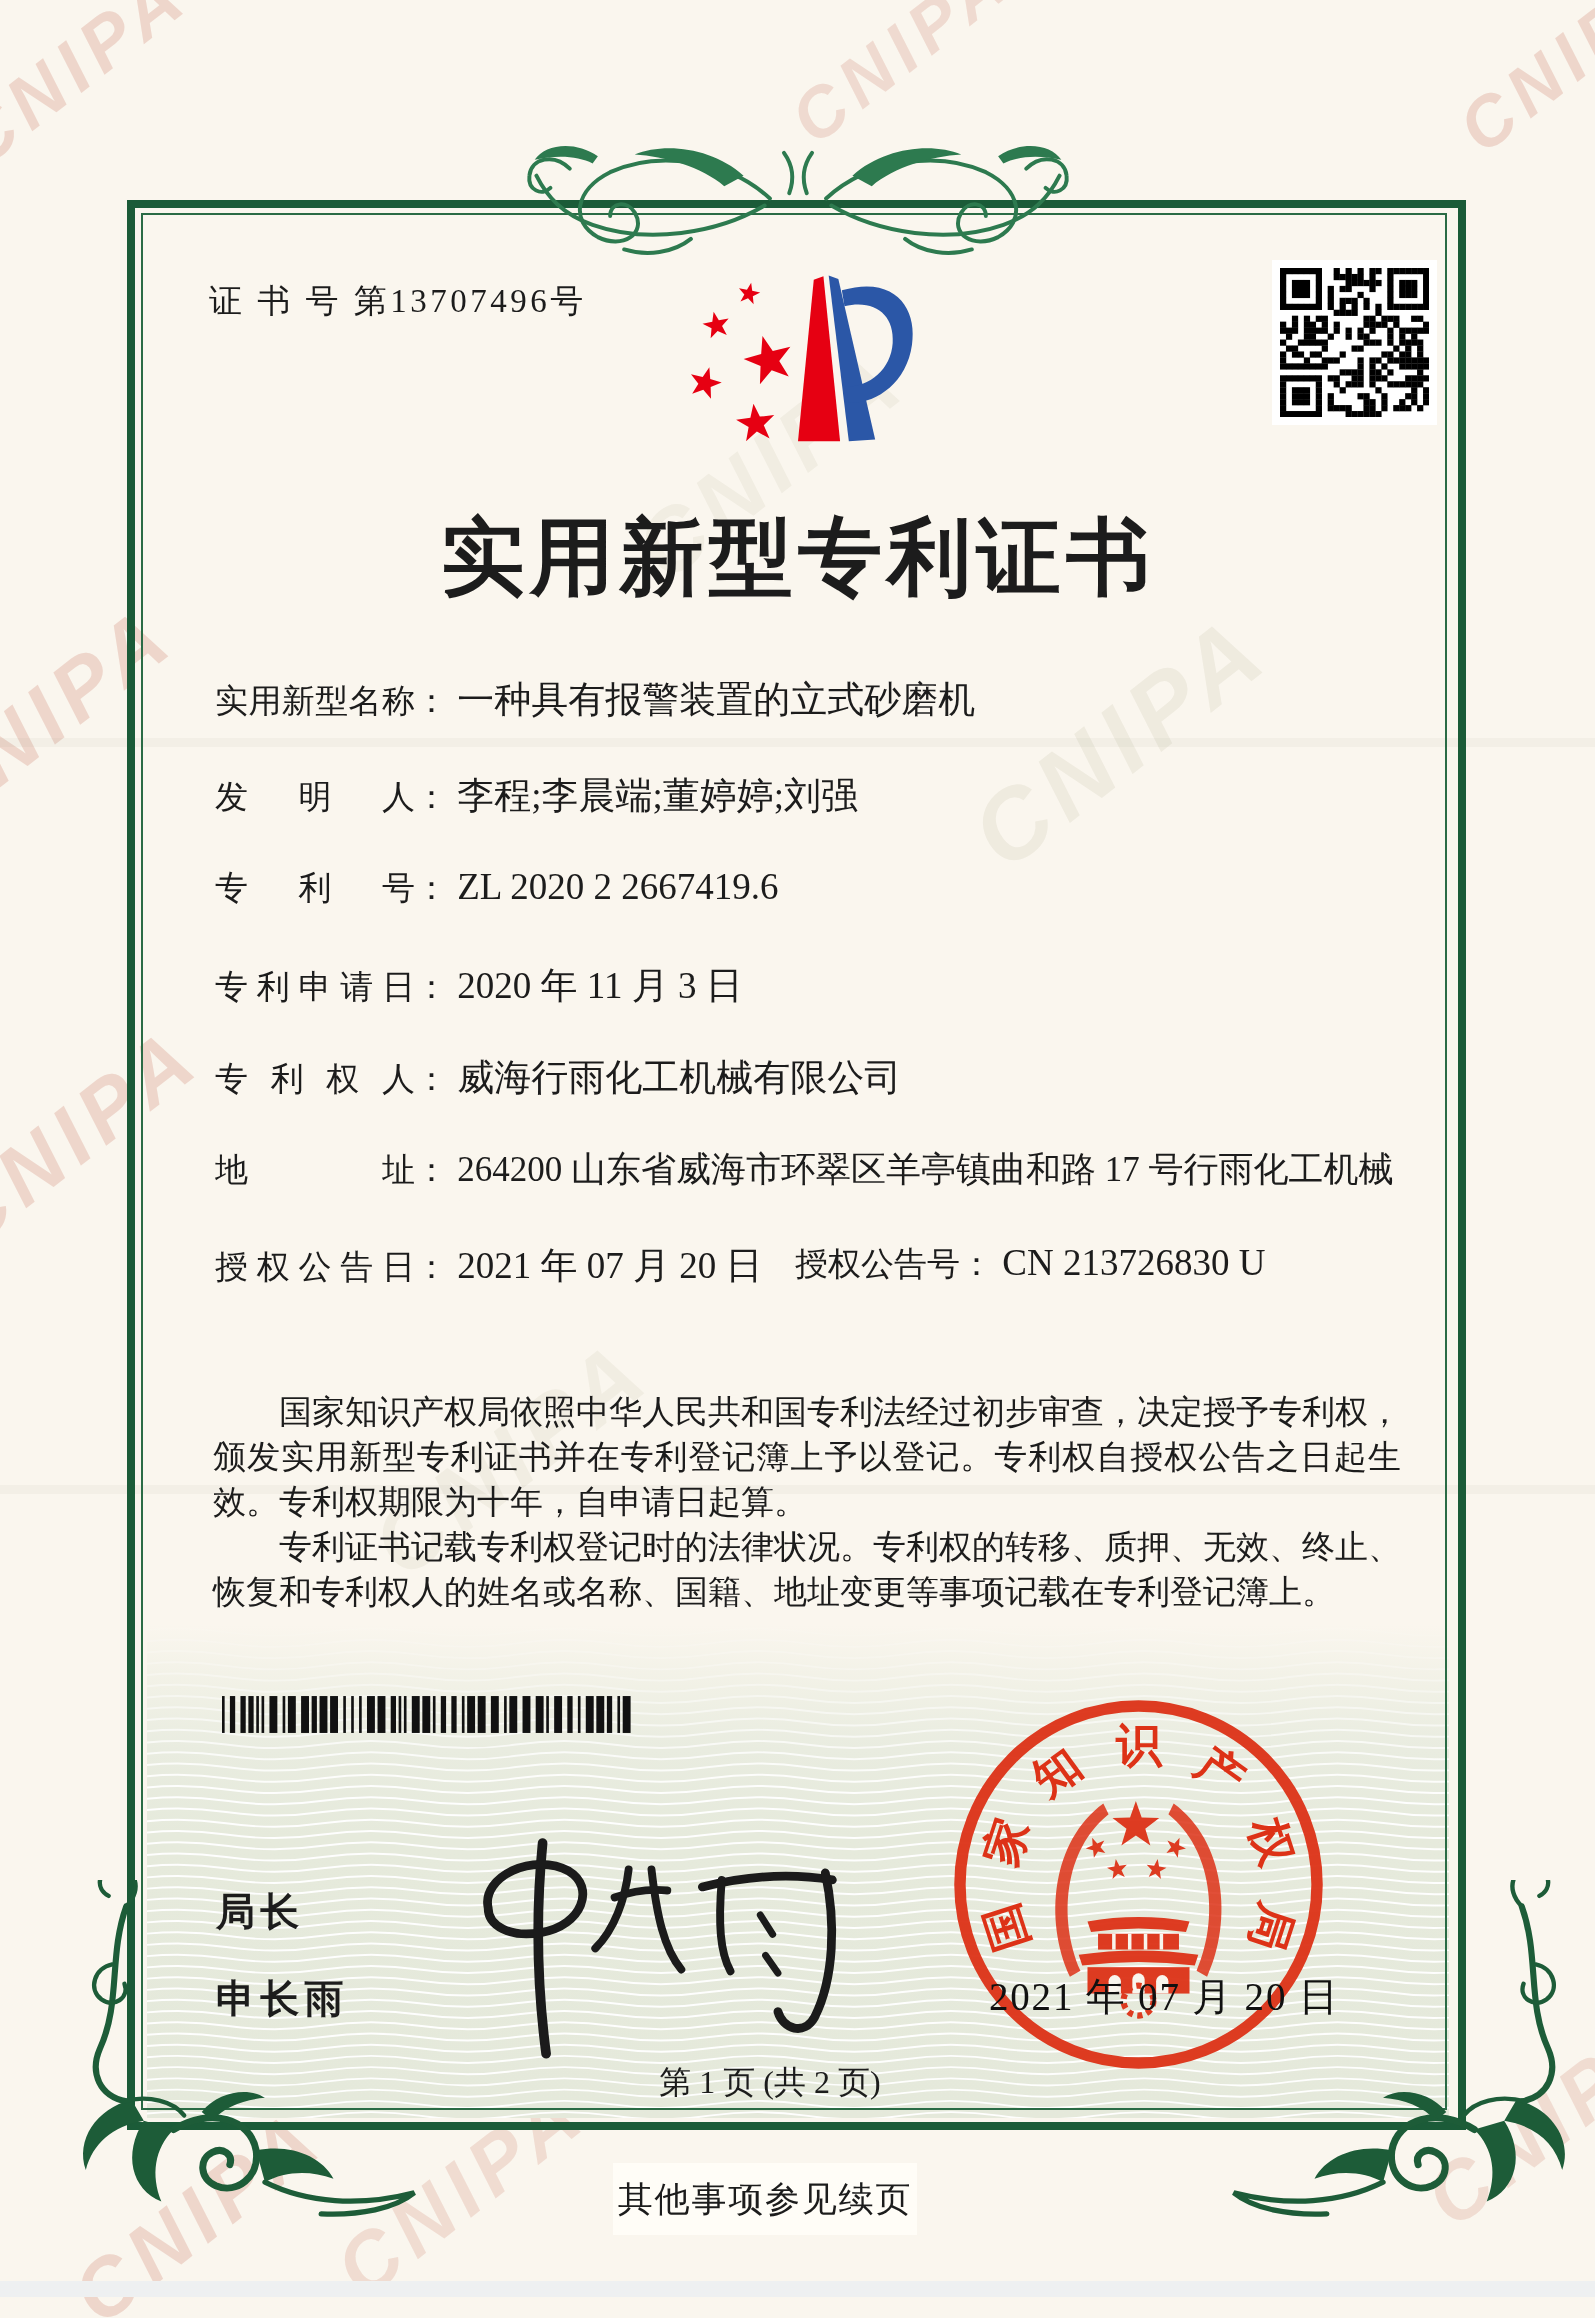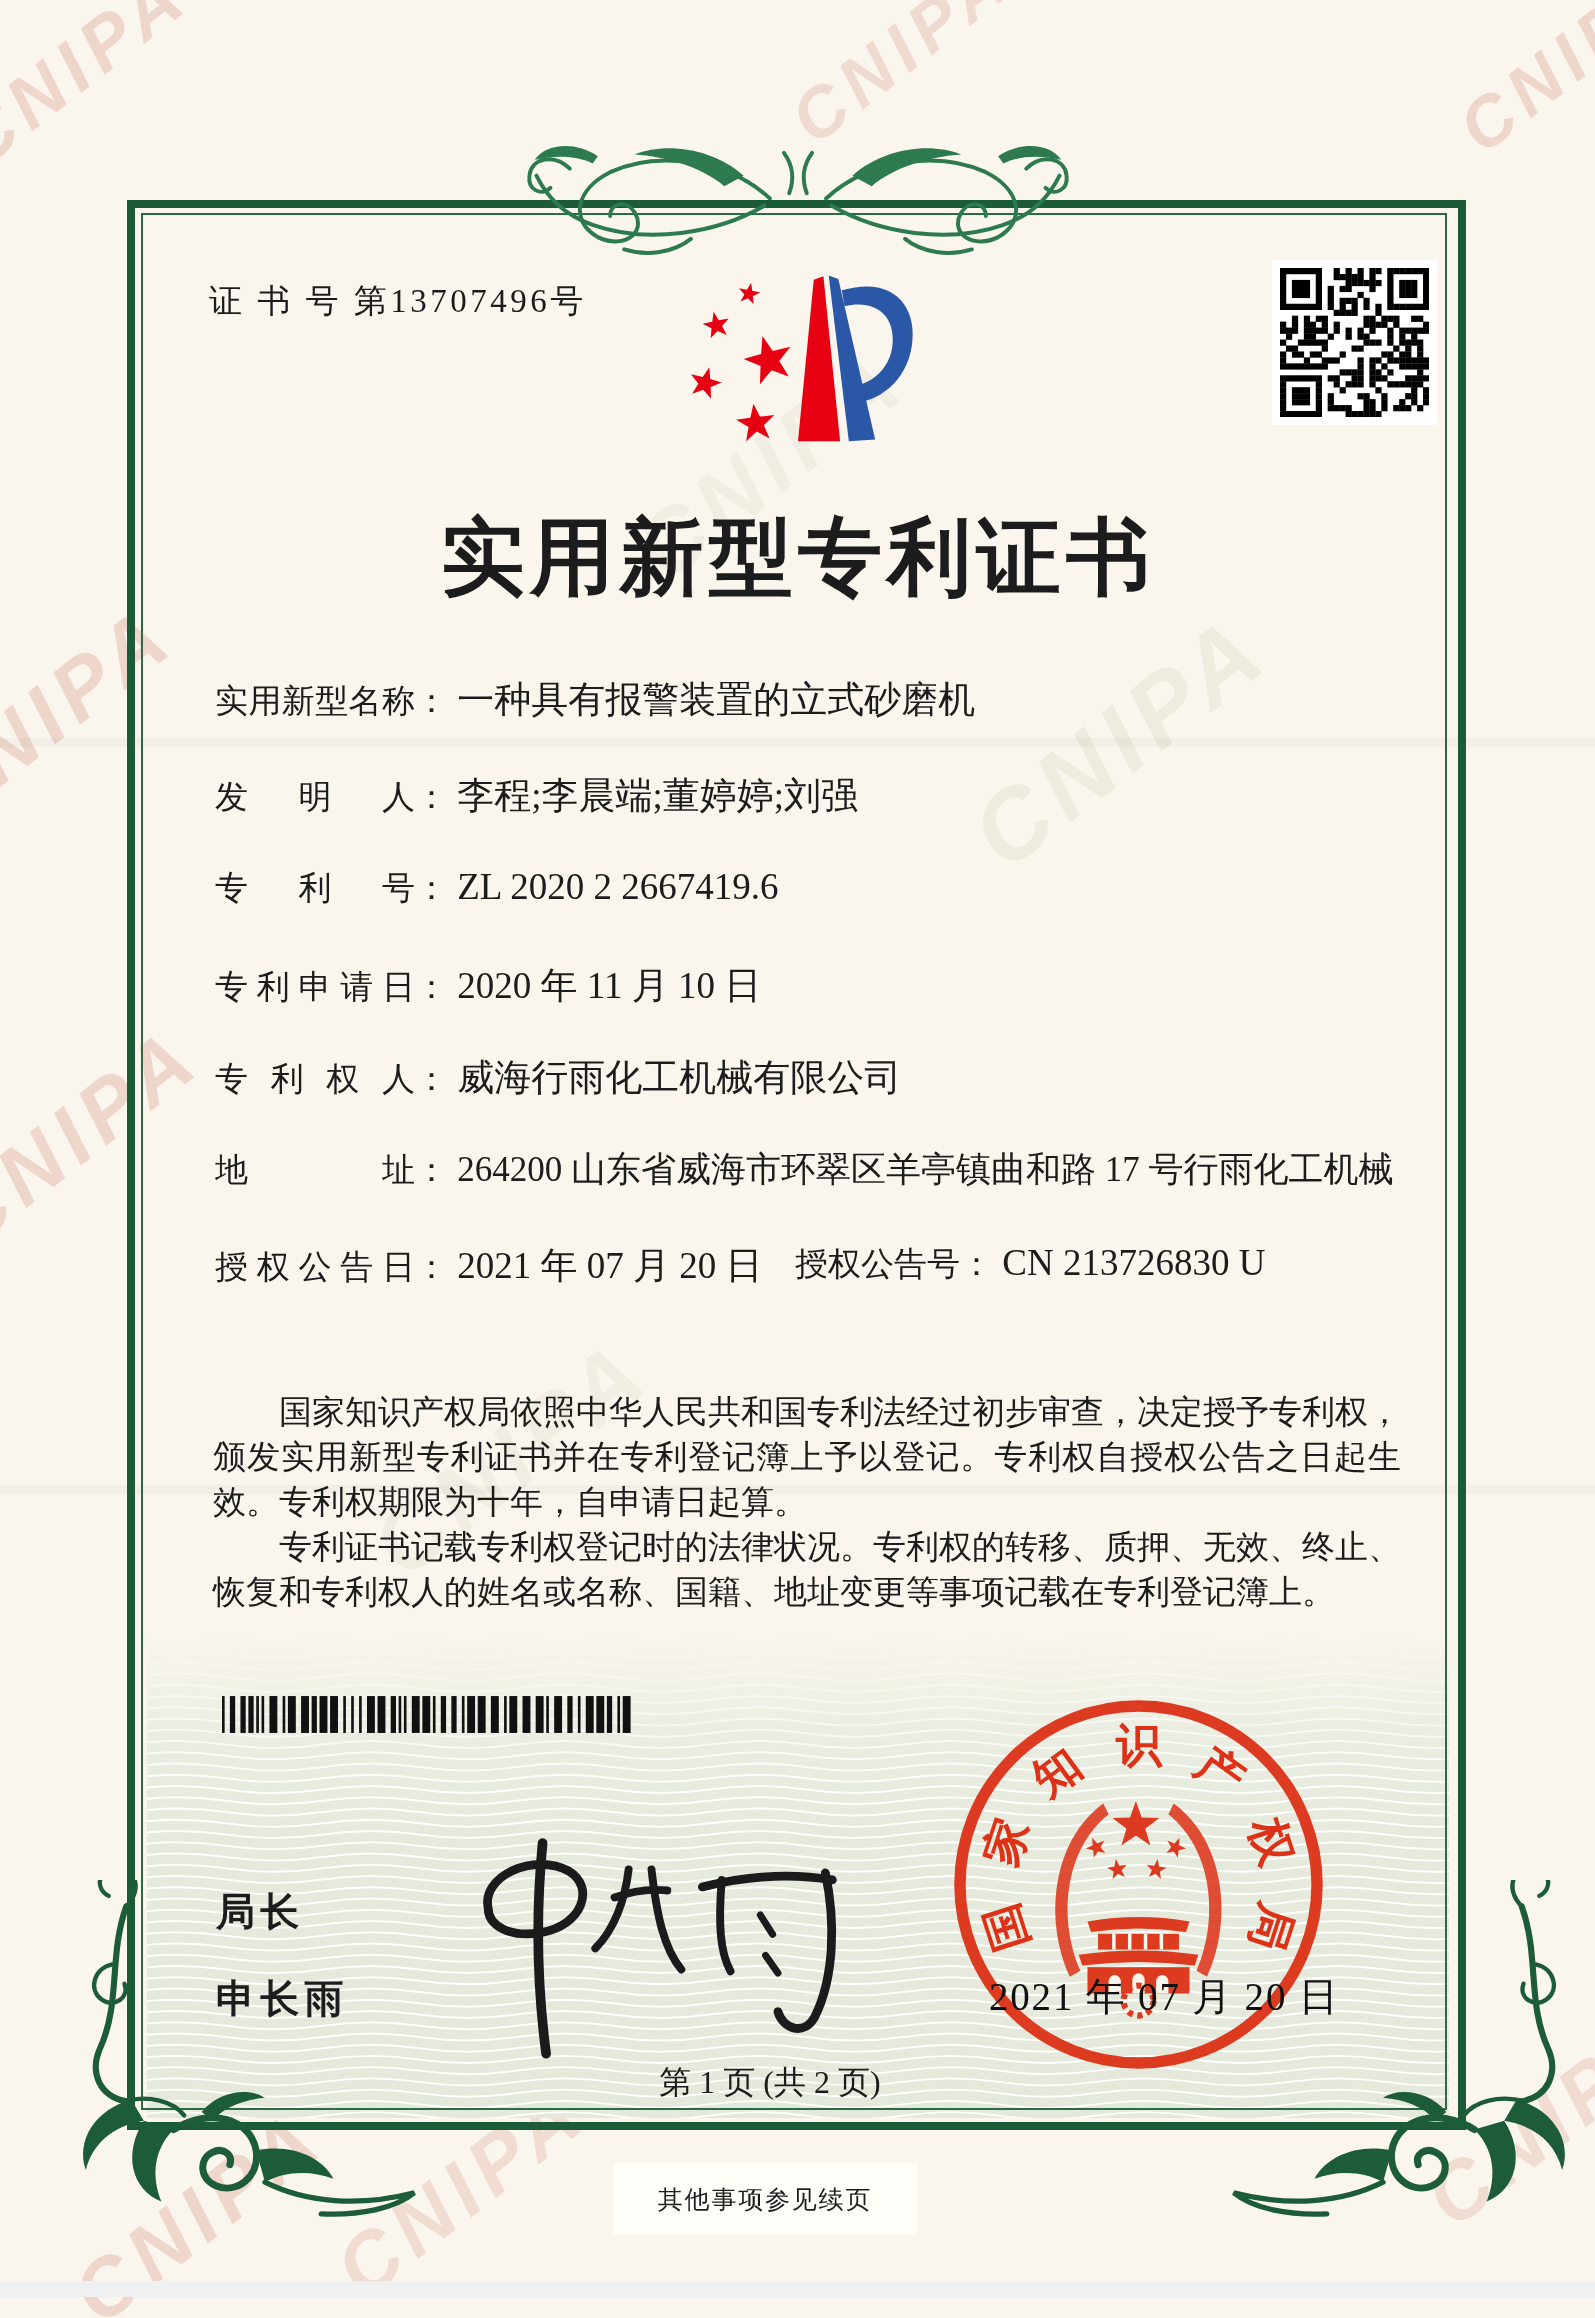--- a/index.html
+++ b/index.html
@@ -62,21 +62,21 @@
   .signer-name{position:absolute;left:216px;top:1972px;font-size:39px;letter-spacing:5.3px;z-index:4;
     font-family:"Liberation Sans","DejaVu Sans",sans-serif;font-weight:bold;}
   .signature{position:absolute;left:439px;top:1792px;z-index:5;}
   .seal{position:absolute;left:945px;top:1691px;z-index:5;opacity:.95;}
   .seal-char{position:absolute;font-size:46px;font-weight:bold;color:#dd3217;z-index:5;
     font-family:"Liberation Serif","DejaVu Serif",serif;}
   .seal-date{position:absolute;left:989px;top:1970px;font-size:39px;letter-spacing:1.8px;z-index:6;color:#111;}
   .footer-page{position:absolute;left:537px;width:466px;top:2061px;text-align:center;font-size:32px;z-index:4;}
   .note-box{position:absolute;left:613px;top:2163px;width:304px;height:72px;background:#fffdf7;
     z-index:4;display:flex;align-items:center;justify-content:center;}
-  .note-box span{font-size:25px;letter-spacing:1.8px;}
+  .note-box span{font-size:35px;letter-spacing:1.8px;}
   .scan-band{position:absolute;left:0;top:2281px;width:1596px;height:16px;background:#eef0f1;z-index:3;}
   .crease{position:absolute;left:0;width:1596px;height:8.8px;background:rgba(120,110,95,0.05);z-index:1;}
   .ornament-top{position:absolute;left:517px;top:123px;z-index:3;}
   .corner{position:absolute;z-index:3;}
   .corner.bl{left:70px;top:1880px;}
   .corner.br{left:1174px;top:1880px;transform:scaleX(-1);}
 </style>
 </head>
 <body>
 
@@ -546,21 +546,21 @@
   <div class="frow r2">
     <span class="flabel">发明人</span><span class="fcolon">：</span>
     <span class="fvalue">李程;李晨端;董婷婷;刘强</span>
   </div>
   <div class="frow r3">
     <span class="flabel">专利号</span><span class="fcolon">：</span>
     <span class="fvalue">ZL 2020 2 2667419.6</span>
   </div>
   <div class="frow r4">
     <span class="flabel">专利申请日</span><span class="fcolon">：</span>
-    <span class="fvalue">2020 年 11 月 10 日</span>
+    <span class="fvalue">2020 年 11 月 3 日</span>
   </div>
   <div class="frow r5">
     <span class="flabel">专利权人</span><span class="fcolon">：</span>
     <span class="fvalue">威海行雨化工机械有限公司</span>
   </div>
   <div class="frow r6">
     <span class="flabel">地址</span><span class="fcolon">：</span>
     <span class="fvalue addr-val">264200 山东省威海市环翠区羊亭镇曲和路 17 号行雨化工机械</span>
   </div>
   <div class="frow r7">

